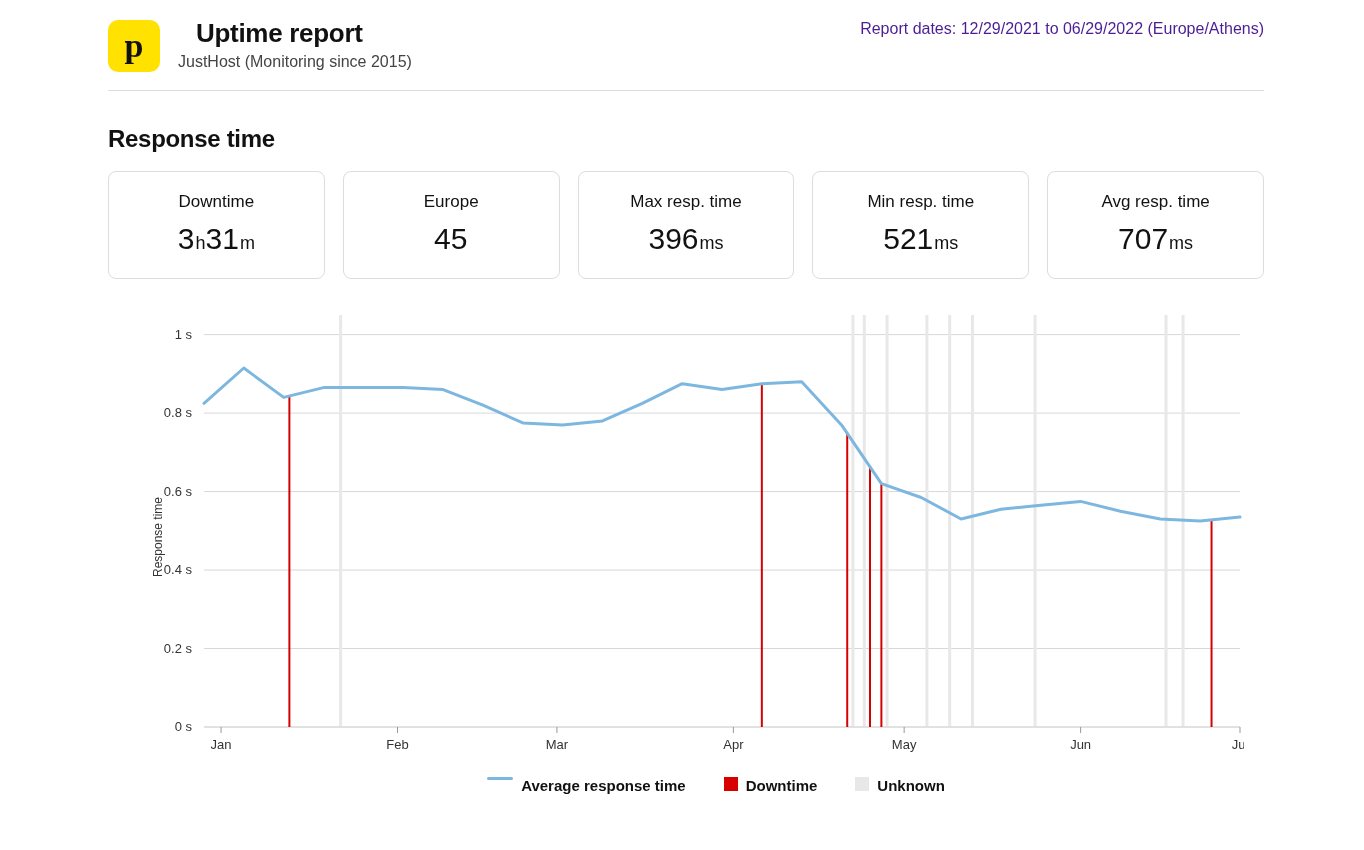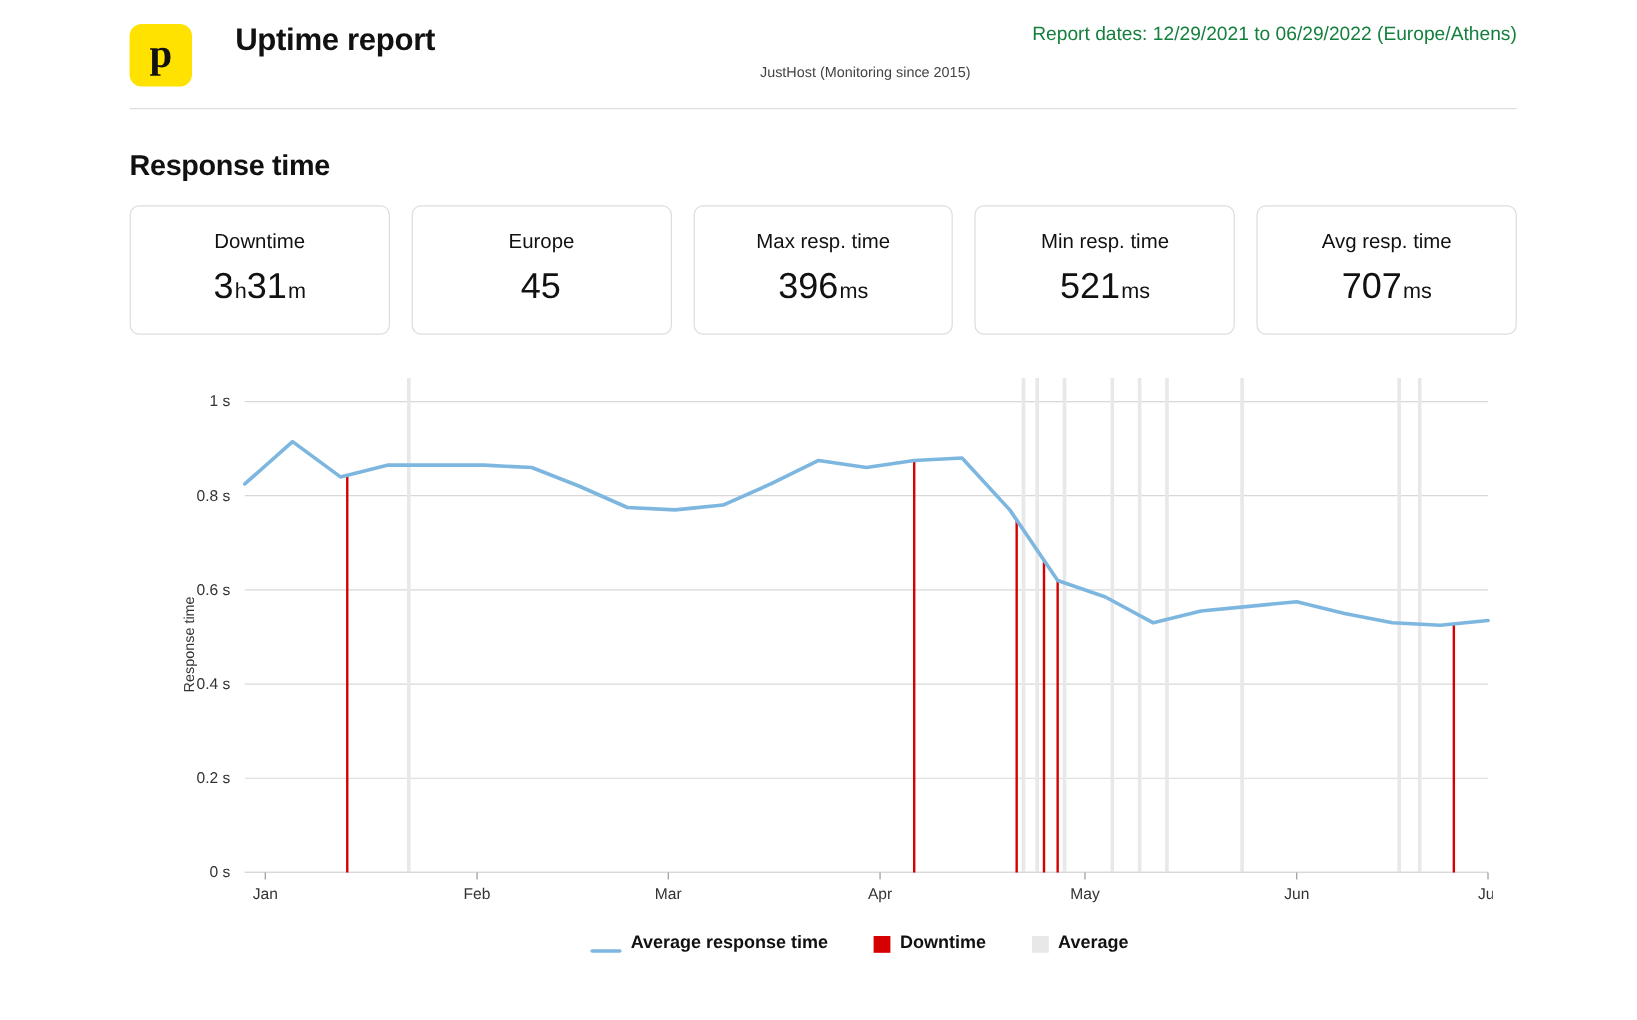--- a/index.html
+++ b/index.html
@@ -41,30 +41,29 @@
     margin-top: 2px;
   }
   .header-titles { flex: 1; }
   .page-title {
     font-size: 26px;
     font-weight: 800;
     letter-spacing: -0.3px;
     margin: 0 0 4px 18px;
   }
   .page-sub {
-    font-size: 12px;
+    font-size: 16px;
     color: #444;
-    text-align: center;
   }
   .report-dates {
     position: absolute;
     right: 0;
     top: 8px;
     font-size: 16px;
-    color: #15803d;
+    color: #4c1d95;
   }
   .section-title {
     font-size: 24px;
     font-weight: 800;
     letter-spacing: -0.3px;
     margin: 34px 0 18px 0;
   }
   .stats {
     display: flex;
     gap: 18px;
@@ -100,21 +99,21 @@
   #chart { display: block; }
   .legend {
     display: flex;
     justify-content: center;
     gap: 38px;
     margin-top: 10px;
     padding-left: 60px;
     font-size: 15px;
     font-weight: 700;
   }
-  .legend-item { display: inline-flex; align-items: flex-end; gap: 8px; }
+  .legend-item { display: inline-flex; align-items: flex-start; gap: 8px; }
   .swatch-line {
     width: 26px; height: 3px; border-radius: 2px;
     background: #7db7e0;
     display: inline-block;
   }
   .swatch-box {
     width: 14px; height: 14px; display: inline-block;
   }
   .ylabel-wrap {
     position: absolute;
@@ -230,17 +229,17 @@
     <span class="legend-item">
       <span class="swatch-line"></span>
       <span>Average response time</span>
     </span>
     <span class="legend-item">
       <span class="swatch-box" style="background:#d60000"></span>
       <span>Downtime</span>
     </span>
     <span class="legend-item">
       <span class="swatch-box" style="background:#e8e8e8"></span>
-      <span>Average</span>
+      <span>Unknown</span>
     </span>
   </div>
 
 </div>
 
 </body></html>

